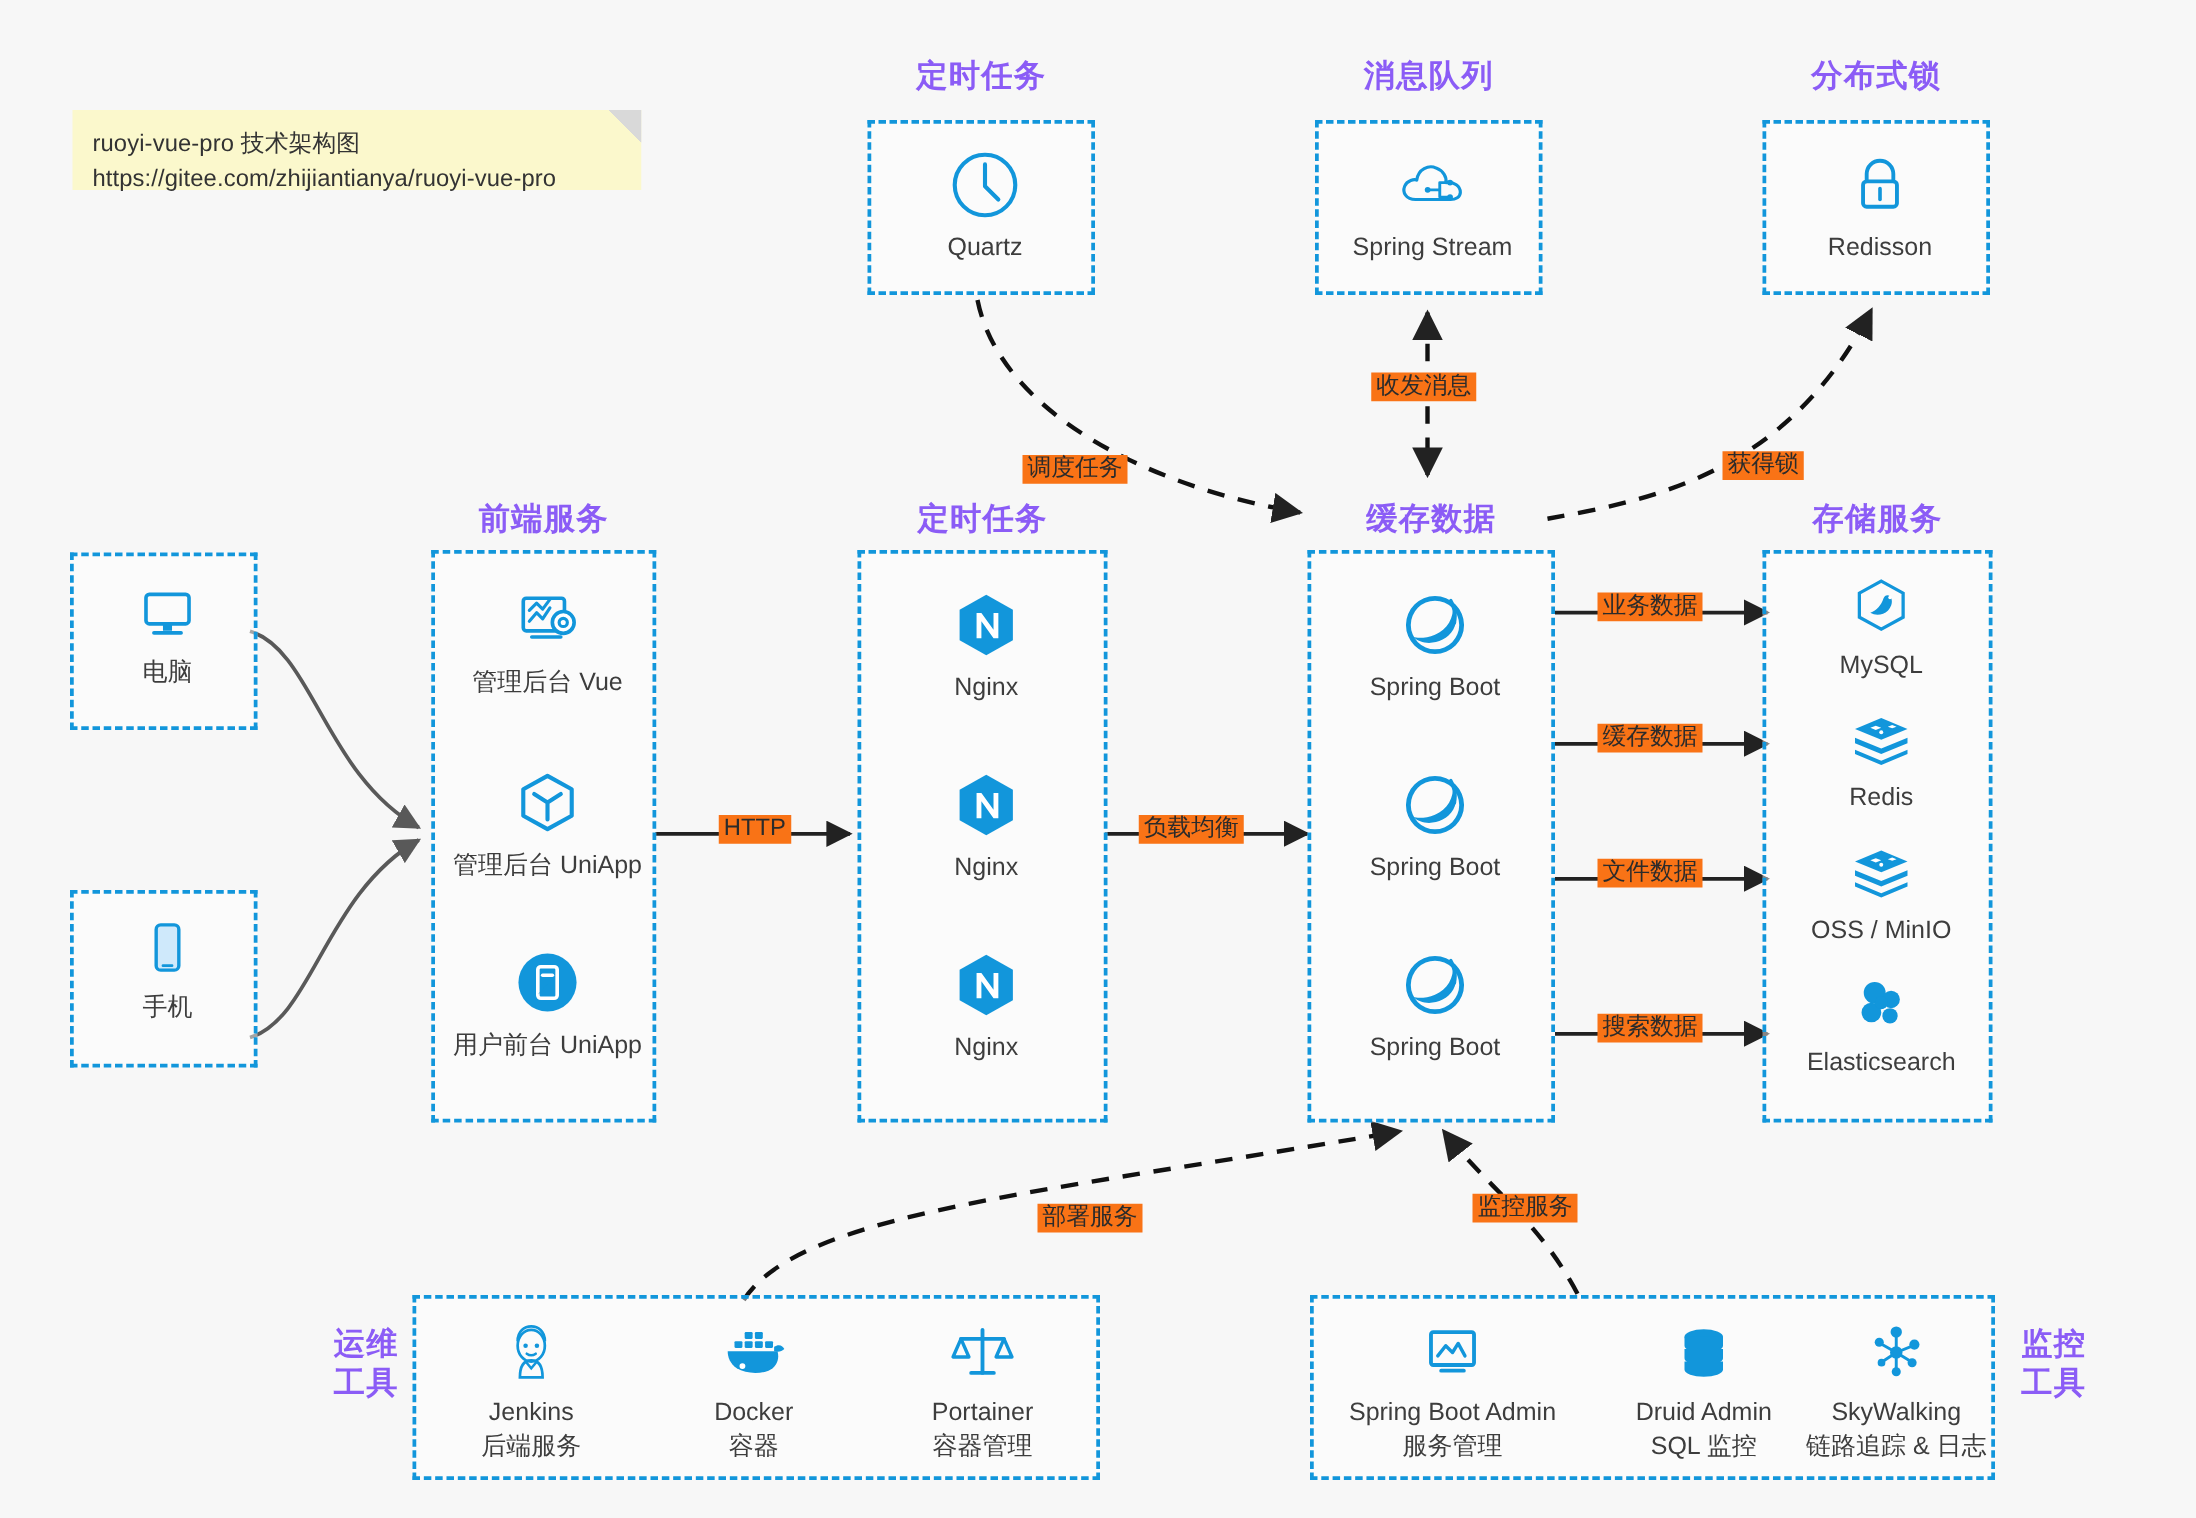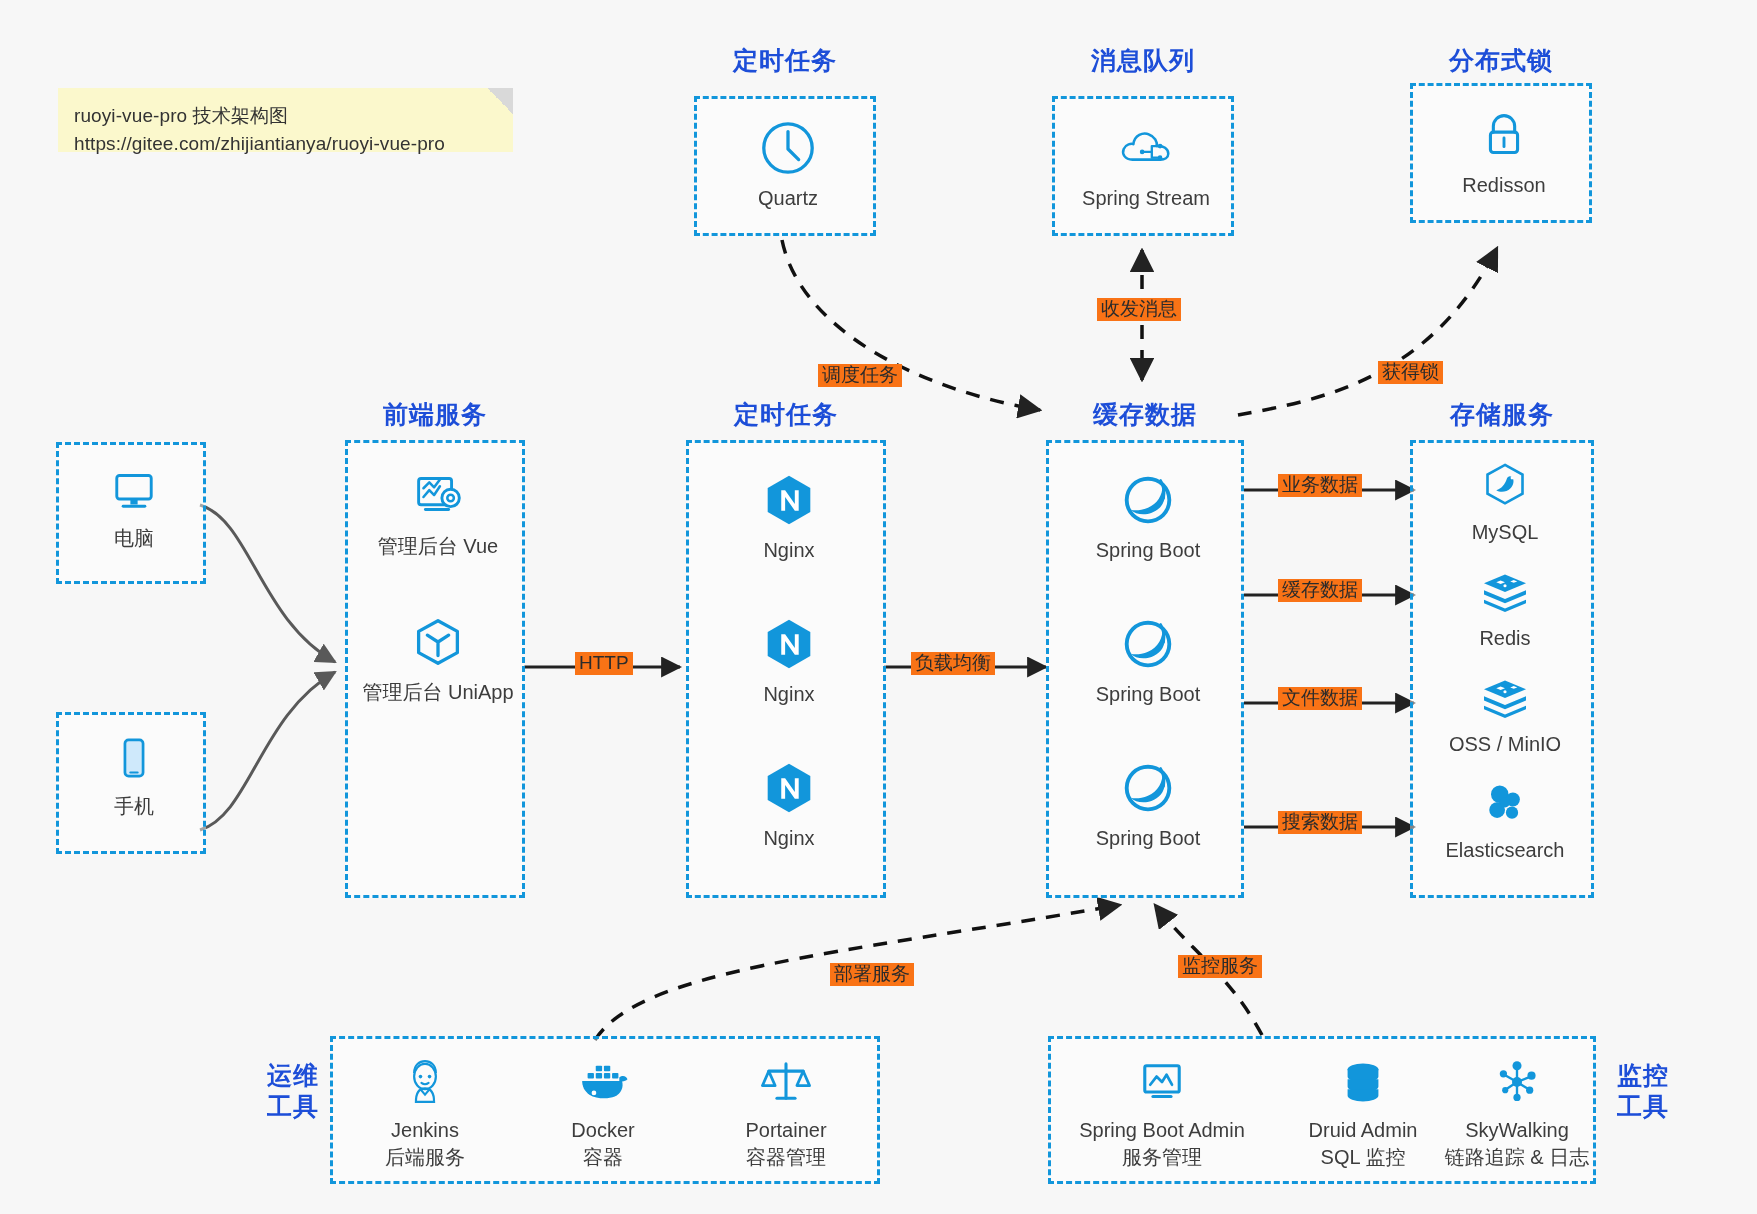--- a/index.html
+++ b/index.html
@@ -30,21 +30,21 @@
 
   
   .box{
     position:absolute;
     border:3px dashed #1296db;
     box-sizing:border-box;
     background:rgba(255,255,255,0.45);
   }
   .grp-title{
     position:absolute;
-    color:#1d4ed8;font-weight:bold;font-size:25px;
+    color:#8b5cf6;font-weight:bold;font-size:25px;
     text-align:center;white-space:nowrap;
     letter-spacing:1px;
   }
   .grp-title.side{font-size:25px;line-height:1.25;}
 
   
   .node{
     position:absolute;
     display:flex;flex-direction:column;align-items:center;justify-content:flex-start;
     text-align:center;
@@ -129,21 +129,21 @@
         <path d="M30 36 L38 36 M38 30 L38 42 M38 30 L45 30 M38 42 L45 42" fill="none" stroke="#1296db" stroke-width="2.4" stroke-linecap="round"></path>
         <circle cx="28" cy="36" r="2.4" fill="#1296db"></circle>
         <circle cx="46.5" cy="30" r="2.4" fill="#1296db"></circle>
         <circle cx="46.5" cy="42" r="2.4" fill="#1296db"></circle>
       </svg>
       <div class="lbl">Spring Stream</div>
     </div>
   </div>
 
   <div class="grp-title" style="left:1406px;top:44px;width:190px;">分布式锁</div>
-  <div class="box" style="left:1410px;top:83px;width:182px;height:140px;">
+  <div class="box" style="left:1410px;top:96px;width:182px;height:140px;">
     <div class="node" style="left:0;top:18px;width:182px;">
       <svg class="ico" width="62" height="62" viewBox="0 0 64 64">
         <path d="M21 29 V23 a11 11 0 0 1 22 0 v6" fill="none" stroke="#1296db" stroke-width="3.2" stroke-linecap="round"></path>
         <rect x="18" y="29" width="28" height="21" rx="3" fill="none" stroke="#1296db" stroke-width="3.2"></rect>
         <path d="M32 35 V44" stroke="#1296db" stroke-width="3" stroke-linecap="round"></path>
       </svg>
       <div class="lbl">Redisson</div>
     </div>
   </div>
 
@@ -184,20 +184,29 @@
     </div>
 
     <div class="node" style="left:0;top:168px;width:180px;">
       <svg class="ico" width="62" height="62" viewBox="0 0 64 64">
         <path d="M32 10 L52 21 V43 L32 54 L12 43 V21 Z" fill="none" stroke="#1296db" stroke-width="3.4" stroke-linejoin="round"></path>
         <path d="M32 32 V46 M32 32 L21 25 M32 32 L43 25" fill="none" stroke="#1296db" stroke-width="3.4" stroke-linecap="round"></path>
       </svg>
       <div class="lbl">管理后台 UniApp</div>
     </div>
 
+    <div class="node" style="left:0;top:312px;width:180px;">
+      <svg class="ico" width="62" height="62" viewBox="0 0 64 64">
+        <circle cx="32" cy="32" r="24" fill="#1296db"></circle>
+        <rect x="24" y="19" width="16" height="26" rx="2.5" fill="none" stroke="#fff" stroke-width="3"></rect>
+        <path d="M28 26 h8" stroke="#fff" stroke-width="3" stroke-linecap="round"></path>
+        <path d="M32 33 v9 l-4-3 -4 3" fill="#1296db" stroke="#fff" stroke-width="0"></path>
+      </svg>
+      <div class="lbl">用户前台 UniApp</div>
+    </div>
   </div>
 
   <div class="grp-title" style="left:686px;top:398px;width:200px;">定时任务</div>
   <div class="box" style="left:686px;top:440px;width:200px;height:458px;">
 
     <div class="node" style="left:0;top:26px;width:200px;">
       <svg class="ico" width="62" height="62" viewBox="0 0 64 64">
         <path d="M32 7 L54 19.5 V44.5 L32 57 L10 44.5 V19.5 Z" fill="#1296db"></path>
         <path d="M24 43 V22 h4 l10 14 V22 h4 v21 h-4 L28 29 v14 z" fill="#fff"></path>
       </svg>

